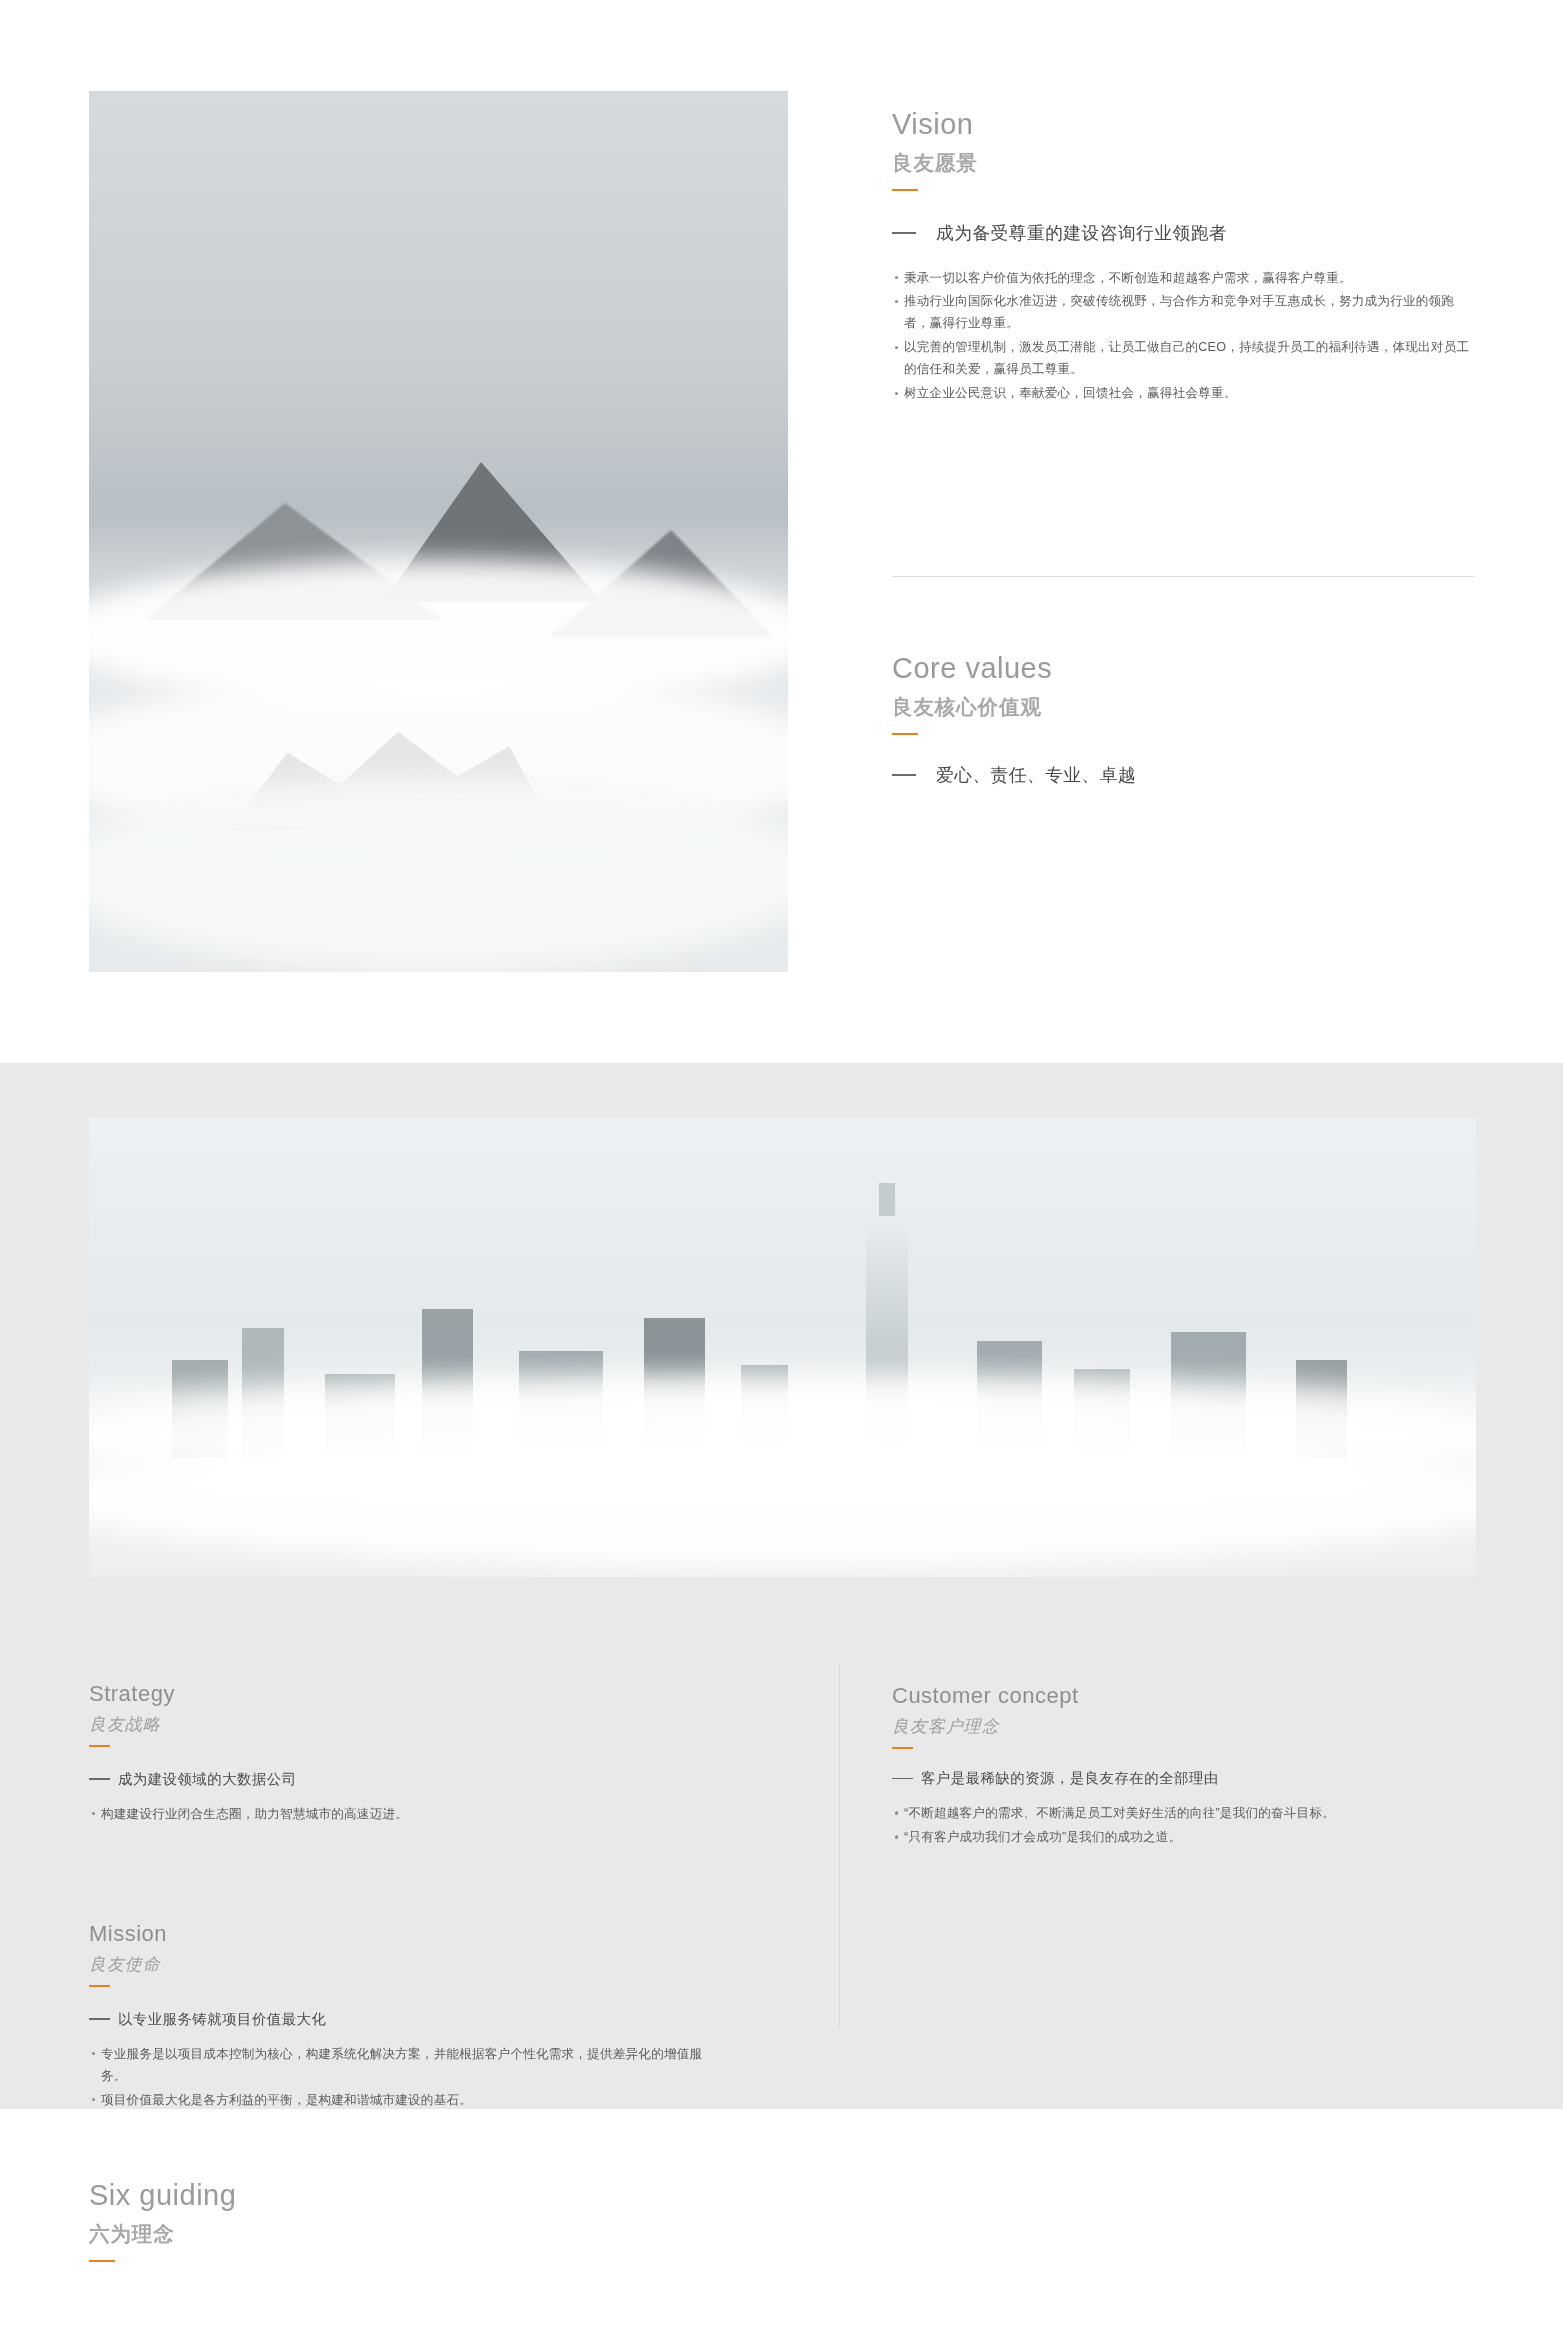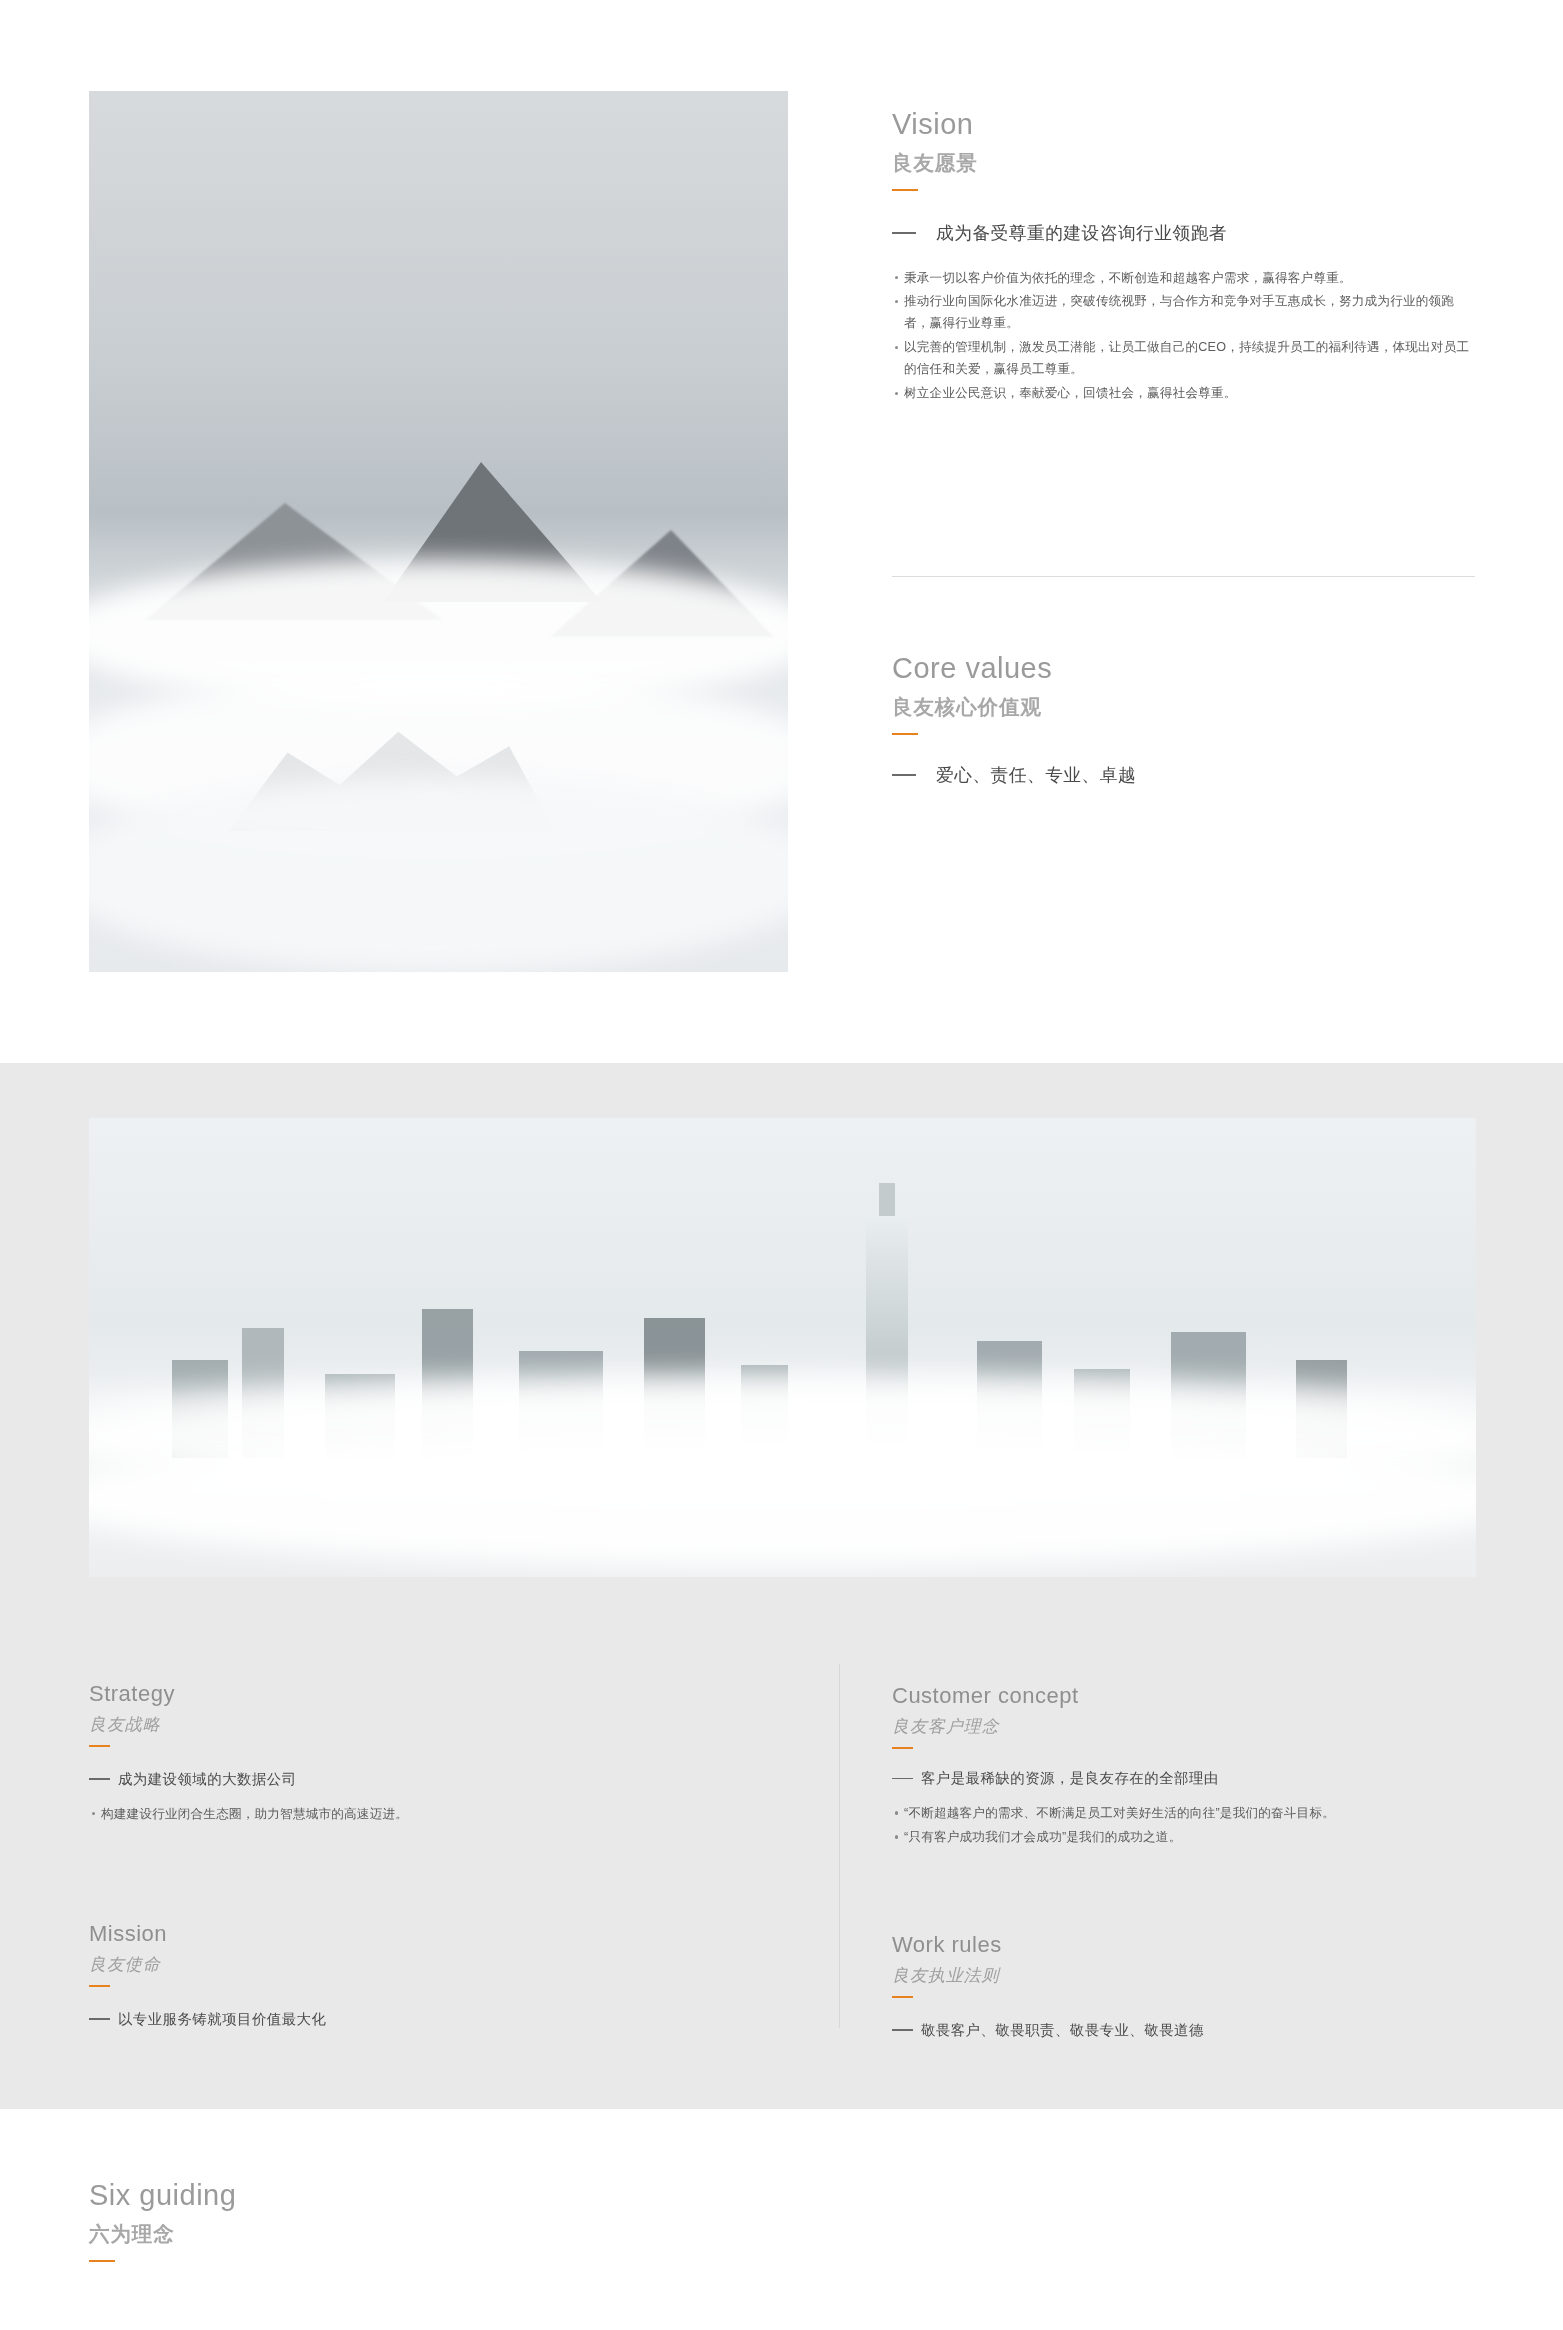--- a/index.html
+++ b/index.html
@@ -346,45 +346,40 @@
   </div>
 
   <div class="col-left" id="mission-block">
     <h2 class="sub-title-en">Mission</h2>
     <h3 class="sub-title-cn">良友使命</h3>
     <div class="accent-rule-sm"></div>
     <div class="lead-sm" style="margin-top:22.4px">
       <span class="dash"></span>
       <span>以专业服务铸就项目价值最大化</span>
     </div>
+    <ul class="bullets" style="margin-top:14px">
+      <li>专业服务是以项目成本控制为核心，构建系统化解决方案，并能根据客户个性化需求，提供差异化的增值服务。</li>
+      <li>项目价值最大化是各方利益的平衡，是构建和谐城市建设的基石。</li>
+    </ul>
   </div>
 
   <div class="col-right" id="customer-block">
     <h2 class="sub-title-en">Customer concept</h2>
     <h3 class="sub-title-cn">良友客户理念</h3>
     <div class="accent-rule-sm"></div>
     <div class="lead-sm" style="margin-top:20px">
       <span class="dash"></span>
       <span>客户是最稀缺的资源，是良友存在的全部理由</span>
     </div>
     <ul class="bullets" style="margin-top:14px">
       <li>“不断超越客户的需求、不断满足员工对美好生活的向往”是我们的奋斗目标。</li>
       <li>“只有客户成功我们才会成功”是我们的成功之道。</li>
     </ul>
   </div>
 
-  <div class="col-right" id="work-block">
-    <h2 class="sub-title-en">Work rules</h2>
-    <h3 class="sub-title-cn">良友执业法则</h3>
-    <div class="accent-rule-sm"></div>
-    <div class="lead-sm" style="margin-top:22.4px">
-      <span class="dash"></span>
-      <span>敬畏客户、敬畏职责、敬畏专业、敬畏道德</span>
-    </div>
-  </div>
 </section>
 
 <section id="section-six">
 
   <div id="six-header">
     <h2 class="sec-title-en">Six guiding</h2>
     <h3 class="sec-title-cn">六为理念</h3>
     <div class="accent-rule"></div>
   </div>
 

